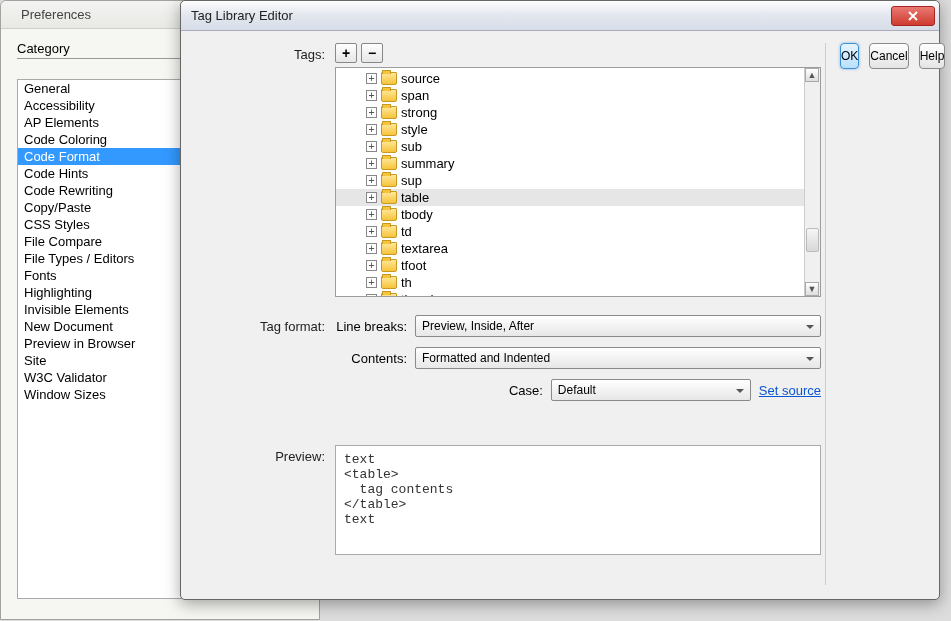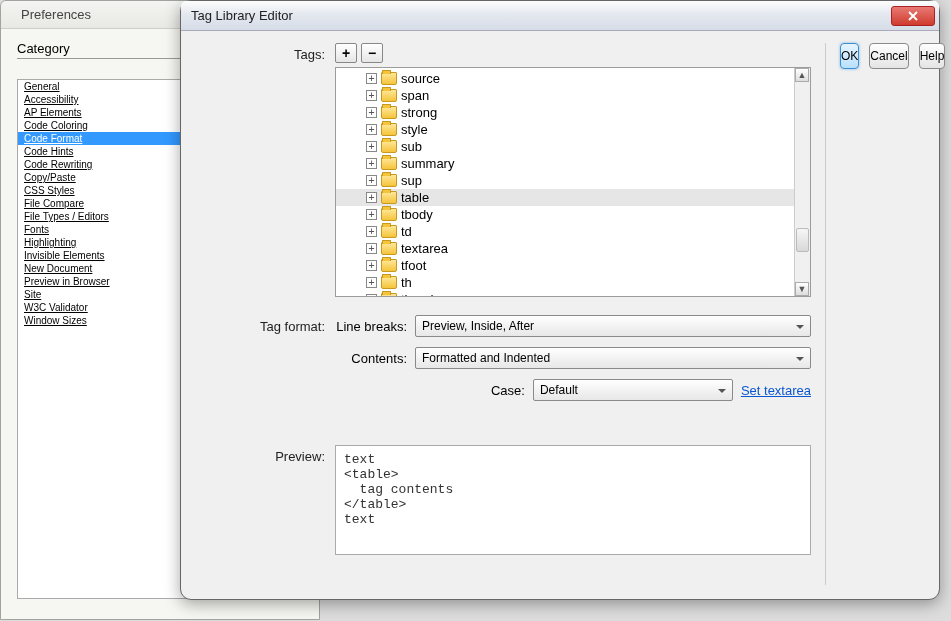--- a/index.html
+++ b/index.html
@@ -42,40 +42,39 @@
     padding-bottom: 2px;
   }
   .cat-list {
     border: 1px solid #aaa;
     background: #fff;
     height: 520px;
     overflow: hidden;
   }
   .cat-item {
     padding: 1px 6px;
-    font-size: 10px;
+    font-size: 13px;
     cursor: default;
     white-space: nowrap;
-    text-decoration: underline;
   }
   .cat-item.selected {
     background: #3399ff;
     color: #fff;
   }
 
   
   .dialog {
     position: absolute;
     top: 0;
     left: 180px;
     width: 760px;
     height: 600px;
     background: #f0f0f0;
     border: 1px solid #666;
-    border-radius: 11px;
+    border-radius: 5px;
     box-shadow: 0 4px 16px rgba(0,0,0,0.35);
   }
   .titlebar {
     height: 30px;
     background: linear-gradient(#fdfdfd,#e4e8ef 45%,#d6dde8);
     border-bottom: 1px solid #aab;
     border-radius: 5px 5px 0 0;
     display: flex;
     align-items: center;
     padding: 0 4px 0 10px;
@@ -95,21 +94,21 @@
     align-items: center;
     justify-content: center;
     cursor: pointer;
   }
   .close-btn svg { width: 10px; height: 10px; }
 
   .dialog-body {
     display: flex;
     height: calc(100% - 30px);
     padding: 12px 14px 14px 14px;
-    gap: 14px;
+    gap: 4px;
   }
   .form-col {
     flex: 1;
     display: flex;
     flex-direction: column;
   }
   .btn-col {
     width: 100px;
     display: flex;
     flex-direction: row;
@@ -405,21 +404,21 @@
             <div class="lab">Line breaks:</div>
             <div class="combo">Preview, Inside, After</div>
           </div>
           <div class="field-row">
             <div class="lab">Contents:</div>
             <div class="combo">Formatted and Indented</div>
           </div>
           <div class="field-row">
             <div class="lab">Case:</div>
             <div class="combo" style="flex:0 0 200px">Default</div>
-            <span class="link">Set textarea</span>
+            <span class="link">Set source</span>
           </div>
         </div>
       </div>
 
       <div class="row" style="margin-top:30px">
         <div class="row-label">Preview:</div>
         <div class="row-body">
           <div class="preview-box">text
 &lt;table&gt;
   tag contents

